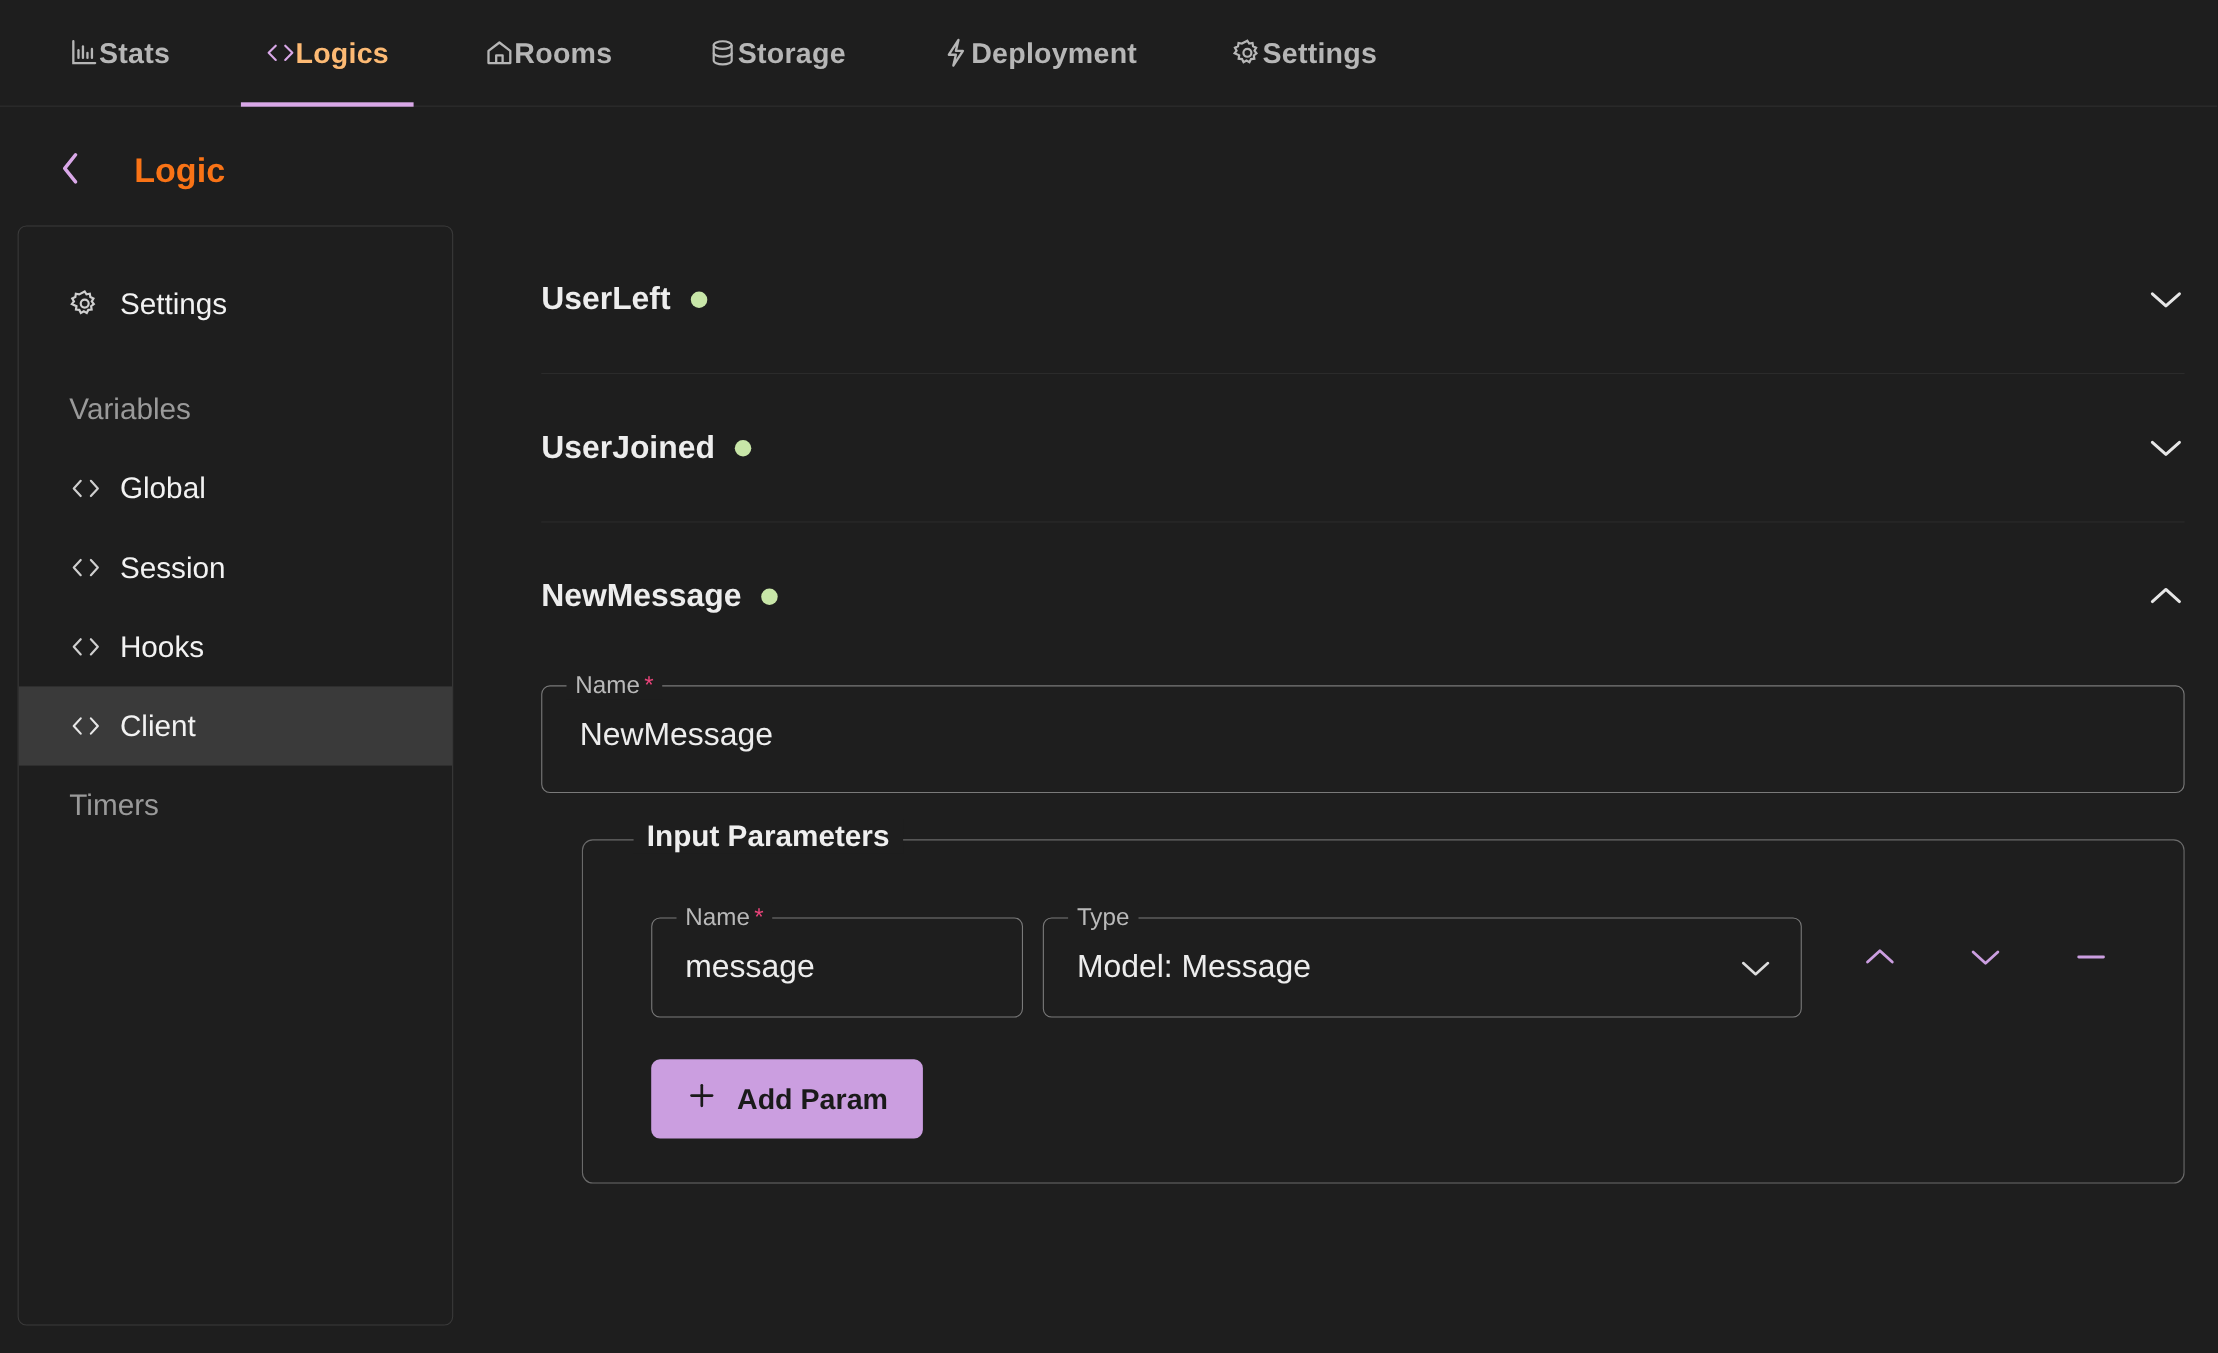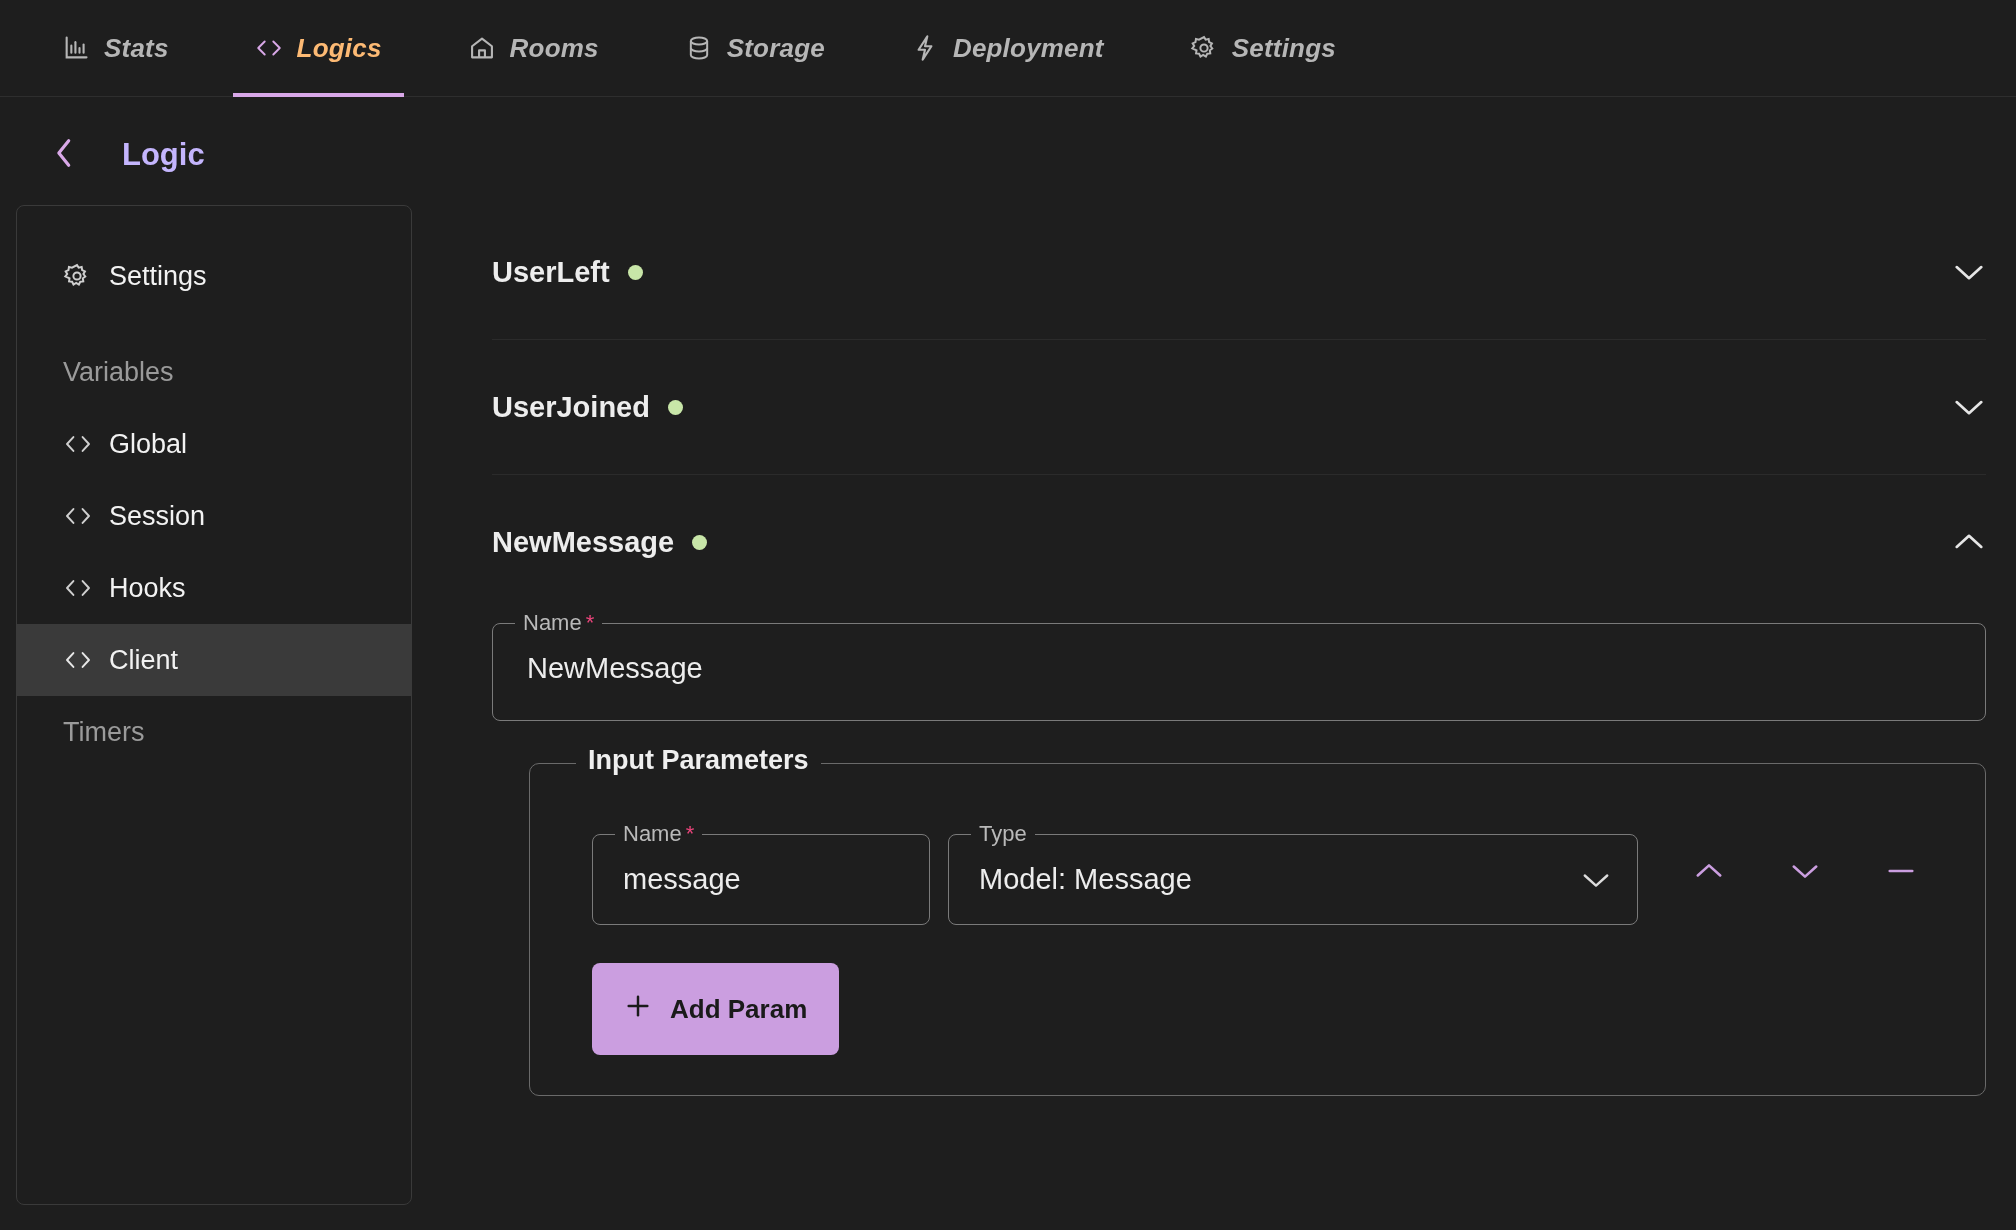--- a/index.html
+++ b/index.html
@@ -16,31 +16,29 @@
     height: 97px;
     display: flex;
     align-items: center;
     padding-left: 40px;
     border-bottom: 1px solid #2e2e2e;
     background: #1e1e1e;
   }
   .navitem {
     display: flex;
     align-items: center;
-    gap: 14px;
     height: 97px;
     padding: 0 22px;
     margin-right: 42px;
     font-size: 26px;
     font-weight: 700;
     color: #b6b6b6;
     position: relative;
     cursor: pointer;
     letter-spacing: .2px;
-    font-style: italic;
   }
   .navitem .ico { display: flex; align-items: center; justify-content: center; width: 28px; height: 28px; }
   .navitem.active { color: #fdba74; }
   .navitem.active::after {
     content: "";
     position: absolute;
     left: 0; right: 0; bottom: 0;
     height: 4px;
     background: #d9a8e8;
   }
@@ -50,21 +48,21 @@
     display: flex;
     align-items: center;
     gap: 40px;
     padding: 40px 0 32px 48px;
   }
   .backbtn {
     width: 34px; height: 34px;
     display: flex; align-items: center; justify-content: center;
     cursor: pointer;
   }
-  .pagetitle { font-size: 31px; font-weight: 700; color: #c4b5fd; }
+  .pagetitle { font-size: 31px; font-weight: 700; color: #f97316; }
 
   
   .body { display: flex; padding-left: 16px; height: 1000px; }
 
   
   .sidebar {
     width: 396px;
     flex: 0 0 396px;
     border: 1px solid #3a3a3a;
     border-radius: 8px;
@@ -194,21 +192,21 @@
   .rowbtn:last-child { margin-right: 0; }
 
   .addparam {
     display: inline-flex;
     align-items: center;
     gap: 18px;
     background: #cb9ee0;
     color: #1a1a1a;
     border: none;
     border-radius: 8px;
-    height: 92px;
+    height: 72px;
     padding: 0 32px;
     margin: 38px 0 0 32px;
     font-size: 26px;
     font-weight: 700;
     font-family: "Liberation Sans", sans-serif;
     cursor: pointer;
   }
 </style>
 </head>
 <body>

